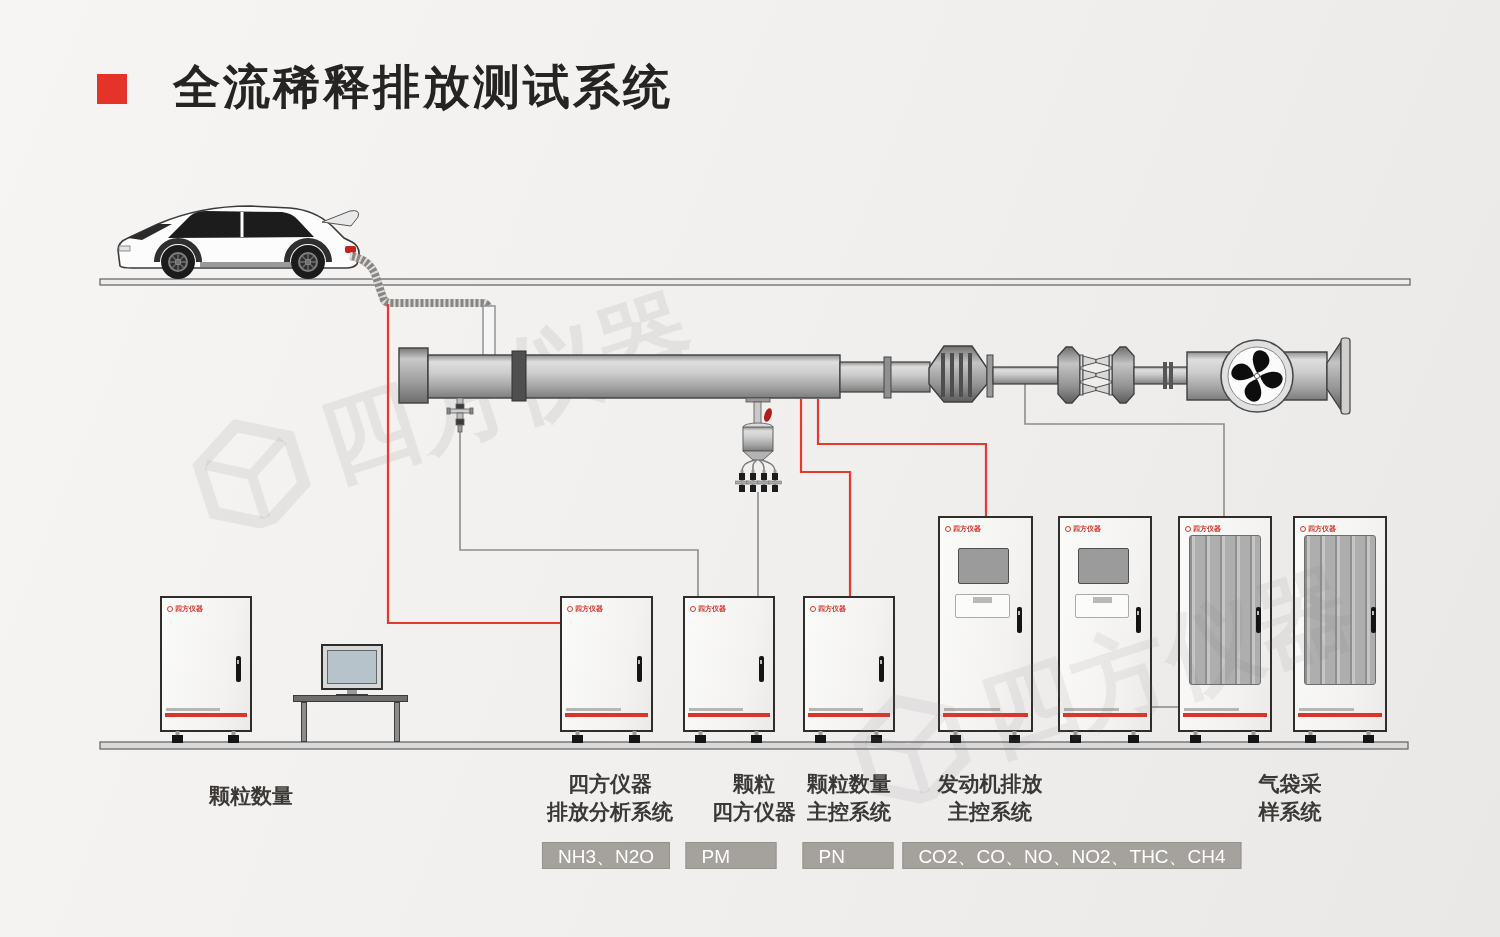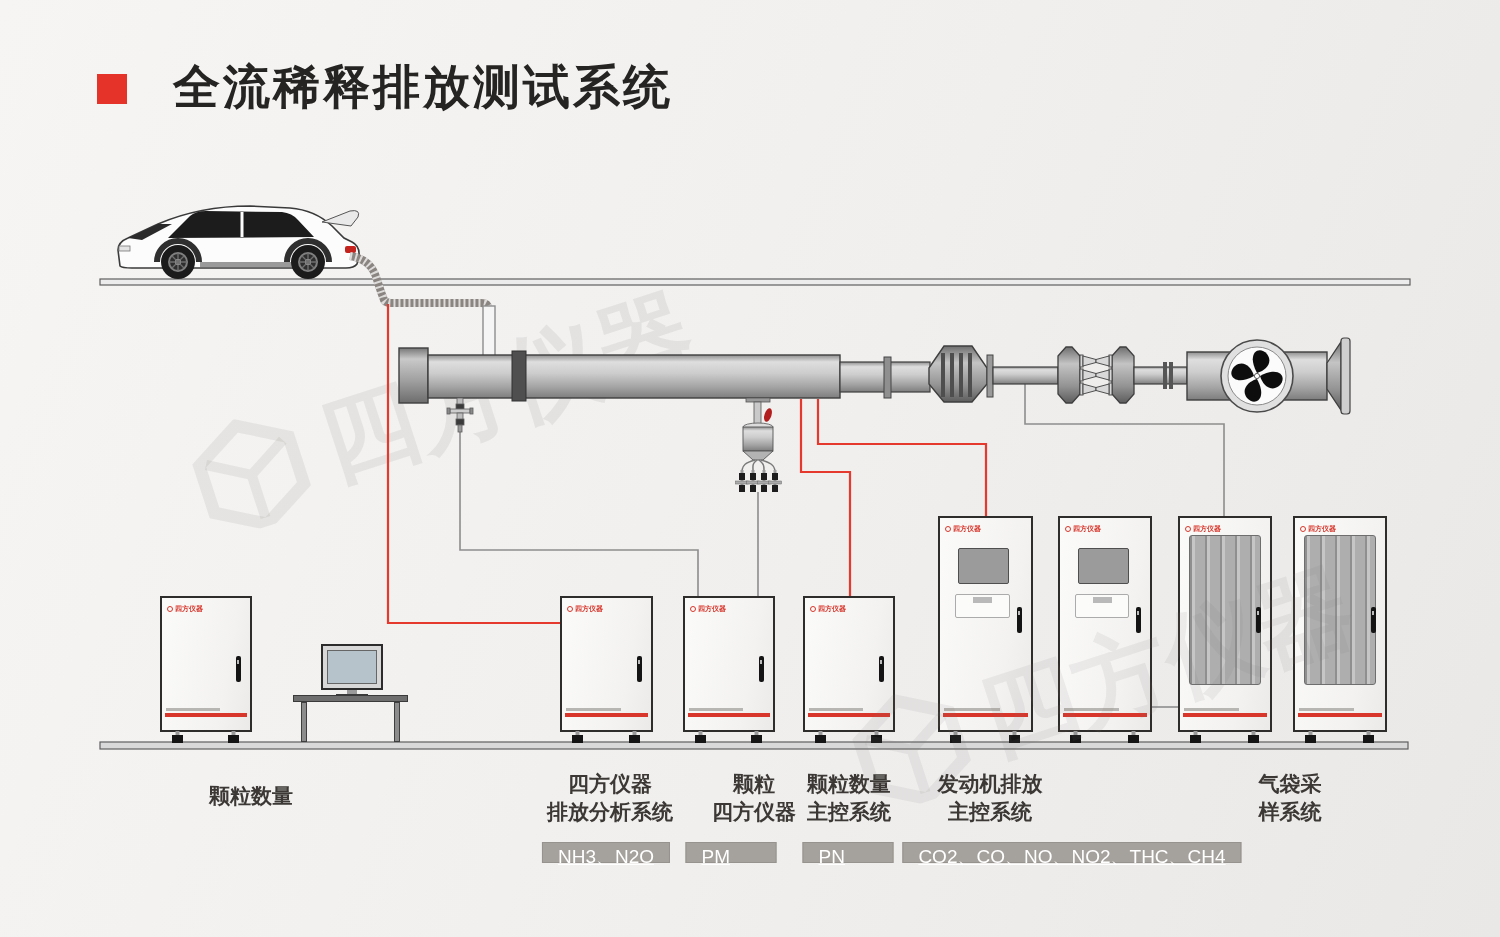--- a/index.html
+++ b/index.html
@@ -41,23 +41,23 @@
   
   .tabletop{left:293px;top:695px;width:115px;height:7px;background:#6e6e6e;border:1px solid #3a3a3a;box-sizing:border-box;z-index:20;}
   .tableleg{top:702px;width:6px;height:40px;background:#8c8c8c;border:1px solid #3f3f3f;box-sizing:border-box;z-index:20;}
   .monitor-frame{left:321px;top:644px;width:62px;height:46px;background:#d8d8d8;border:2px solid #2c2c2c;box-sizing:border-box;z-index:20;}
   .monitor-screen{position:absolute;left:4px;top:4px;right:4px;bottom:4px;background:#b7c3cb;border:1px solid #666;}
   .monitor-neck{left:347px;top:690px;width:10px;height:5px;background:#9a9a9a;z-index:20;}
   .monitor-base{left:336px;top:694px;width:32px;height:4px;background:#7e7e7e;border:1px solid #3a3a3a;box-sizing:border-box;z-index:20;}
   
   .sys-label{position:absolute;transform:translateX(-50%);text-align:center;color:#3b3835;
     font-size:21px;line-height:28px;font-weight:600;z-index:30;white-space:nowrap;}
-  .badge{position:absolute;transform:translateX(-50%);top:842px;height:21px;line-height:27px;
+  .badge{position:absolute;transform:translateX(-50%);top:842px;height:27px;line-height:27px;
     background:#a5a19c;border:1px solid #96928d;color:#fff;font-size:19px;padding:0 15px;
-    z-index:30;white-space:nowrap;box-sizing:border-box;text-decoration:underline;}
+    z-index:30;white-space:nowrap;box-sizing:border-box;}
   svg#diagram{position:absolute;left:0;top:0;z-index:10;}
 </style>
 </head>
 <body>
 
 <div class="abs watermark wm-back">
   <svg width="112" height="112" viewBox="0 0 100 100">
     <path d="M50 6 L92 30 V74 L50 98 L8 74 V30 Z" fill="none" stroke="currentColor" stroke-width="11"></path>
     <path d="M50 52 V92 M50 52 L14 31 M50 52 L86 31" fill="none" stroke="currentColor" stroke-width="9"></path>
   </svg>

